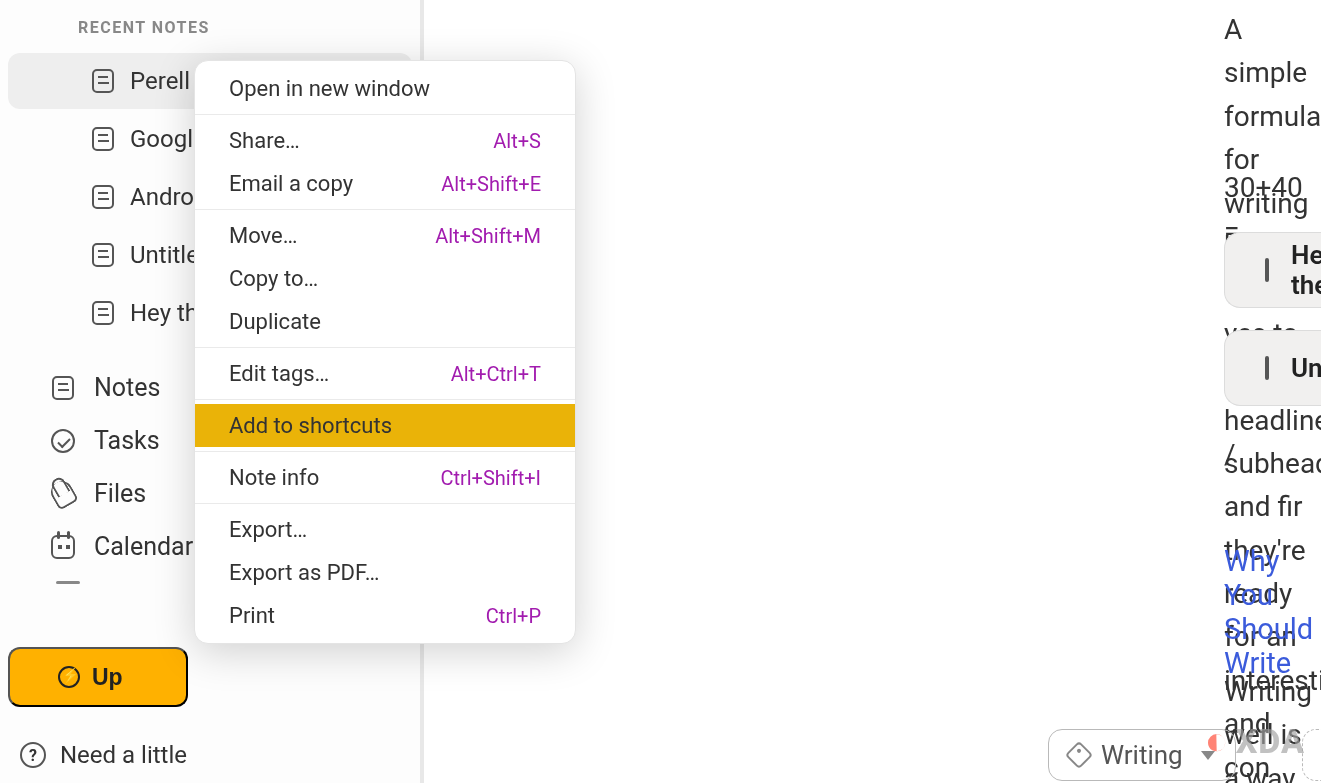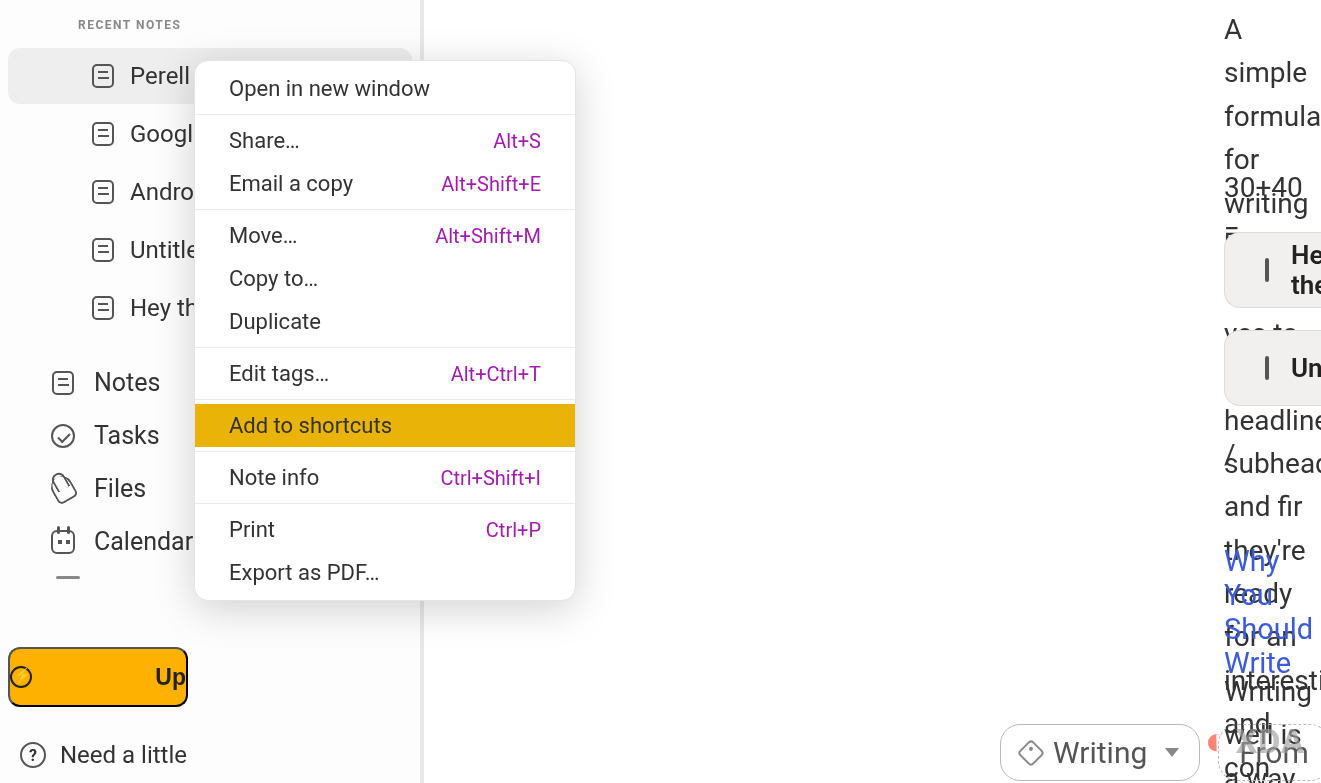--- a/index.html
+++ b/index.html
@@ -15,21 +15,21 @@
   .app { display: flex; height: 100%; }
   .sidebar {
     width: 424px;
     background: #fdfdfd;
     border-right: 4px solid #e8e8e8;
     display: flex;
     flex-direction: column;
     position: relative;
   }
   .section-header {
-    font-size: 12px;
+    font-size: 16px;
     font-weight: 700;
     letter-spacing: 1.5px;
     color: #888;
     padding: 18px 16px 14px 78px;
   }
   .recent-list { }
   .recent-item {
     display: flex;
     align-items: center;
     gap: 16px;
@@ -62,25 +62,25 @@
   .clip-icon { width:22px; height:26px; border:2.5px solid #555; border-radius:12px 12px 6px 6px; border-top:none; position:relative; transform:rotate(-30deg);}
   .clip-icon::before { content:""; position:absolute; left:3px; top:-4px; width:10px; height:16px; border:2.5px solid #555; border-radius:8px 8px 0 0; border-bottom:none;}
   .cal-icon { width:24px; height:24px; border:2.5px solid #555; border-radius:6px; position:relative;}
   .cal-icon::before { content:""; position:absolute; top:-6px; left:4px; width:3px; height:8px; background:#555; border-radius:2px; box-shadow:10px 0 0 #555;}
   .cal-icon::after { content:""; position:absolute; left:5px; top:8px; width:4px; height:4px; background:#555; box-shadow:8px 0 0 #555;}
   .upgrade {
     margin: 12px 8px 12px 8px;
     background:#ffb100;
     border-radius:12px;
     height:60px;
-    display:flex; align-items:center; justify-content:space-between;
+    display:flex; align-items:center; justify-content:flex-start;
     gap:12px;
     font-size:23px; font-weight:600; color:#222;
     cursor:pointer;
-    position:absolute; bottom:64px; left:0; right:224px;
+    position:absolute; bottom:64px; left:0; right:224px;padding-left:48px;
   }
   .zap { width:22px; height:22px; border:2.5px solid #222; border-radius:50%; position:relative;}
   .zap::after { content:"⚡"; font-size:14px; position:absolute; left:2px; top:-1px;}
   .help-row {
     position:absolute; bottom:14px; left:0; right:0;
     display:flex; align-items:center; gap:14px;
     padding-left:20px;
     font-size:24px; color:#333;
   }
   .help-icon { width:26px; height:26px; border:2.5px solid #555; border-radius:50%; display:flex; align-items:center; justify-content:center; font-size:16px; font-weight:700;}
@@ -108,23 +108,23 @@
     position:absolute; left:800px; top:544px;
     font-size:29px; color:#3b5bdb; 
     cursor:pointer;
   }
   .p3 { top:670px; }
   .tags-row {
     position:absolute; left:576px; bottom:2px;
     display:flex; gap:18px; align-items:center;
   }
   .tag-pill {
-    border:1.5px dashed #b9b9b9; border-radius:20px;
-    padding:10px 20px; font-size:30px; color:#555;
-    display:flex; align-items:center; gap:12px;
+    border:1.5px dashed #b9b9b9; border-radius:14px;
+    padding:10px 20px; font-size:26px; color:#555;
+    display:flex; align-items:center; gap:12px;margin-left:48px;
   }
   .tag-pill.solid { border-style:solid; }
   .tag-icon { width:20px; height:20px; border:2px solid #888; border-radius:4px; transform:rotate(45deg); position:relative;}
   .tag-icon::after { content:""; position:absolute; width:4px; height:4px; background:#888; border-radius:50%; left:3px; top:3px;}
   .chev-down { width:0; height:0; border-left:7px solid transparent; border-right:7px solid transparent; border-top:9px solid #888; margin-left:6px;}
 
   
   .context-menu {
     position:absolute; left:194px; top:60px;
     width:382px;
@@ -290,24 +290,27 @@
   <div class="menu-item hl">
     <span>Add to shortcuts</span>
   </div>
   <div class="menu-sep"></div>
   <div class="menu-item">
     <span>Note info</span>
     <span class="shortcut">Ctrl+Shift+I</span>
   </div>
   <div class="menu-sep"></div>
   <div class="menu-item">
+    <span>Export…</span>
+  </div>
+  <div class="menu-item">
+    <span>Export as PDF…</span>
+  </div>
+  <div class="menu-item">
     <span>Print</span>
     <span class="shortcut">Ctrl+P</span>
-  </div>
-  <div class="menu-item">
-    <span>Export as PDF…</span>
   </div>
 </div>
 
 <div class="watermark">
   <span class="wm-accent">◐</span>
   <span>XDA</span>
 </div>
 
 </body></html>

